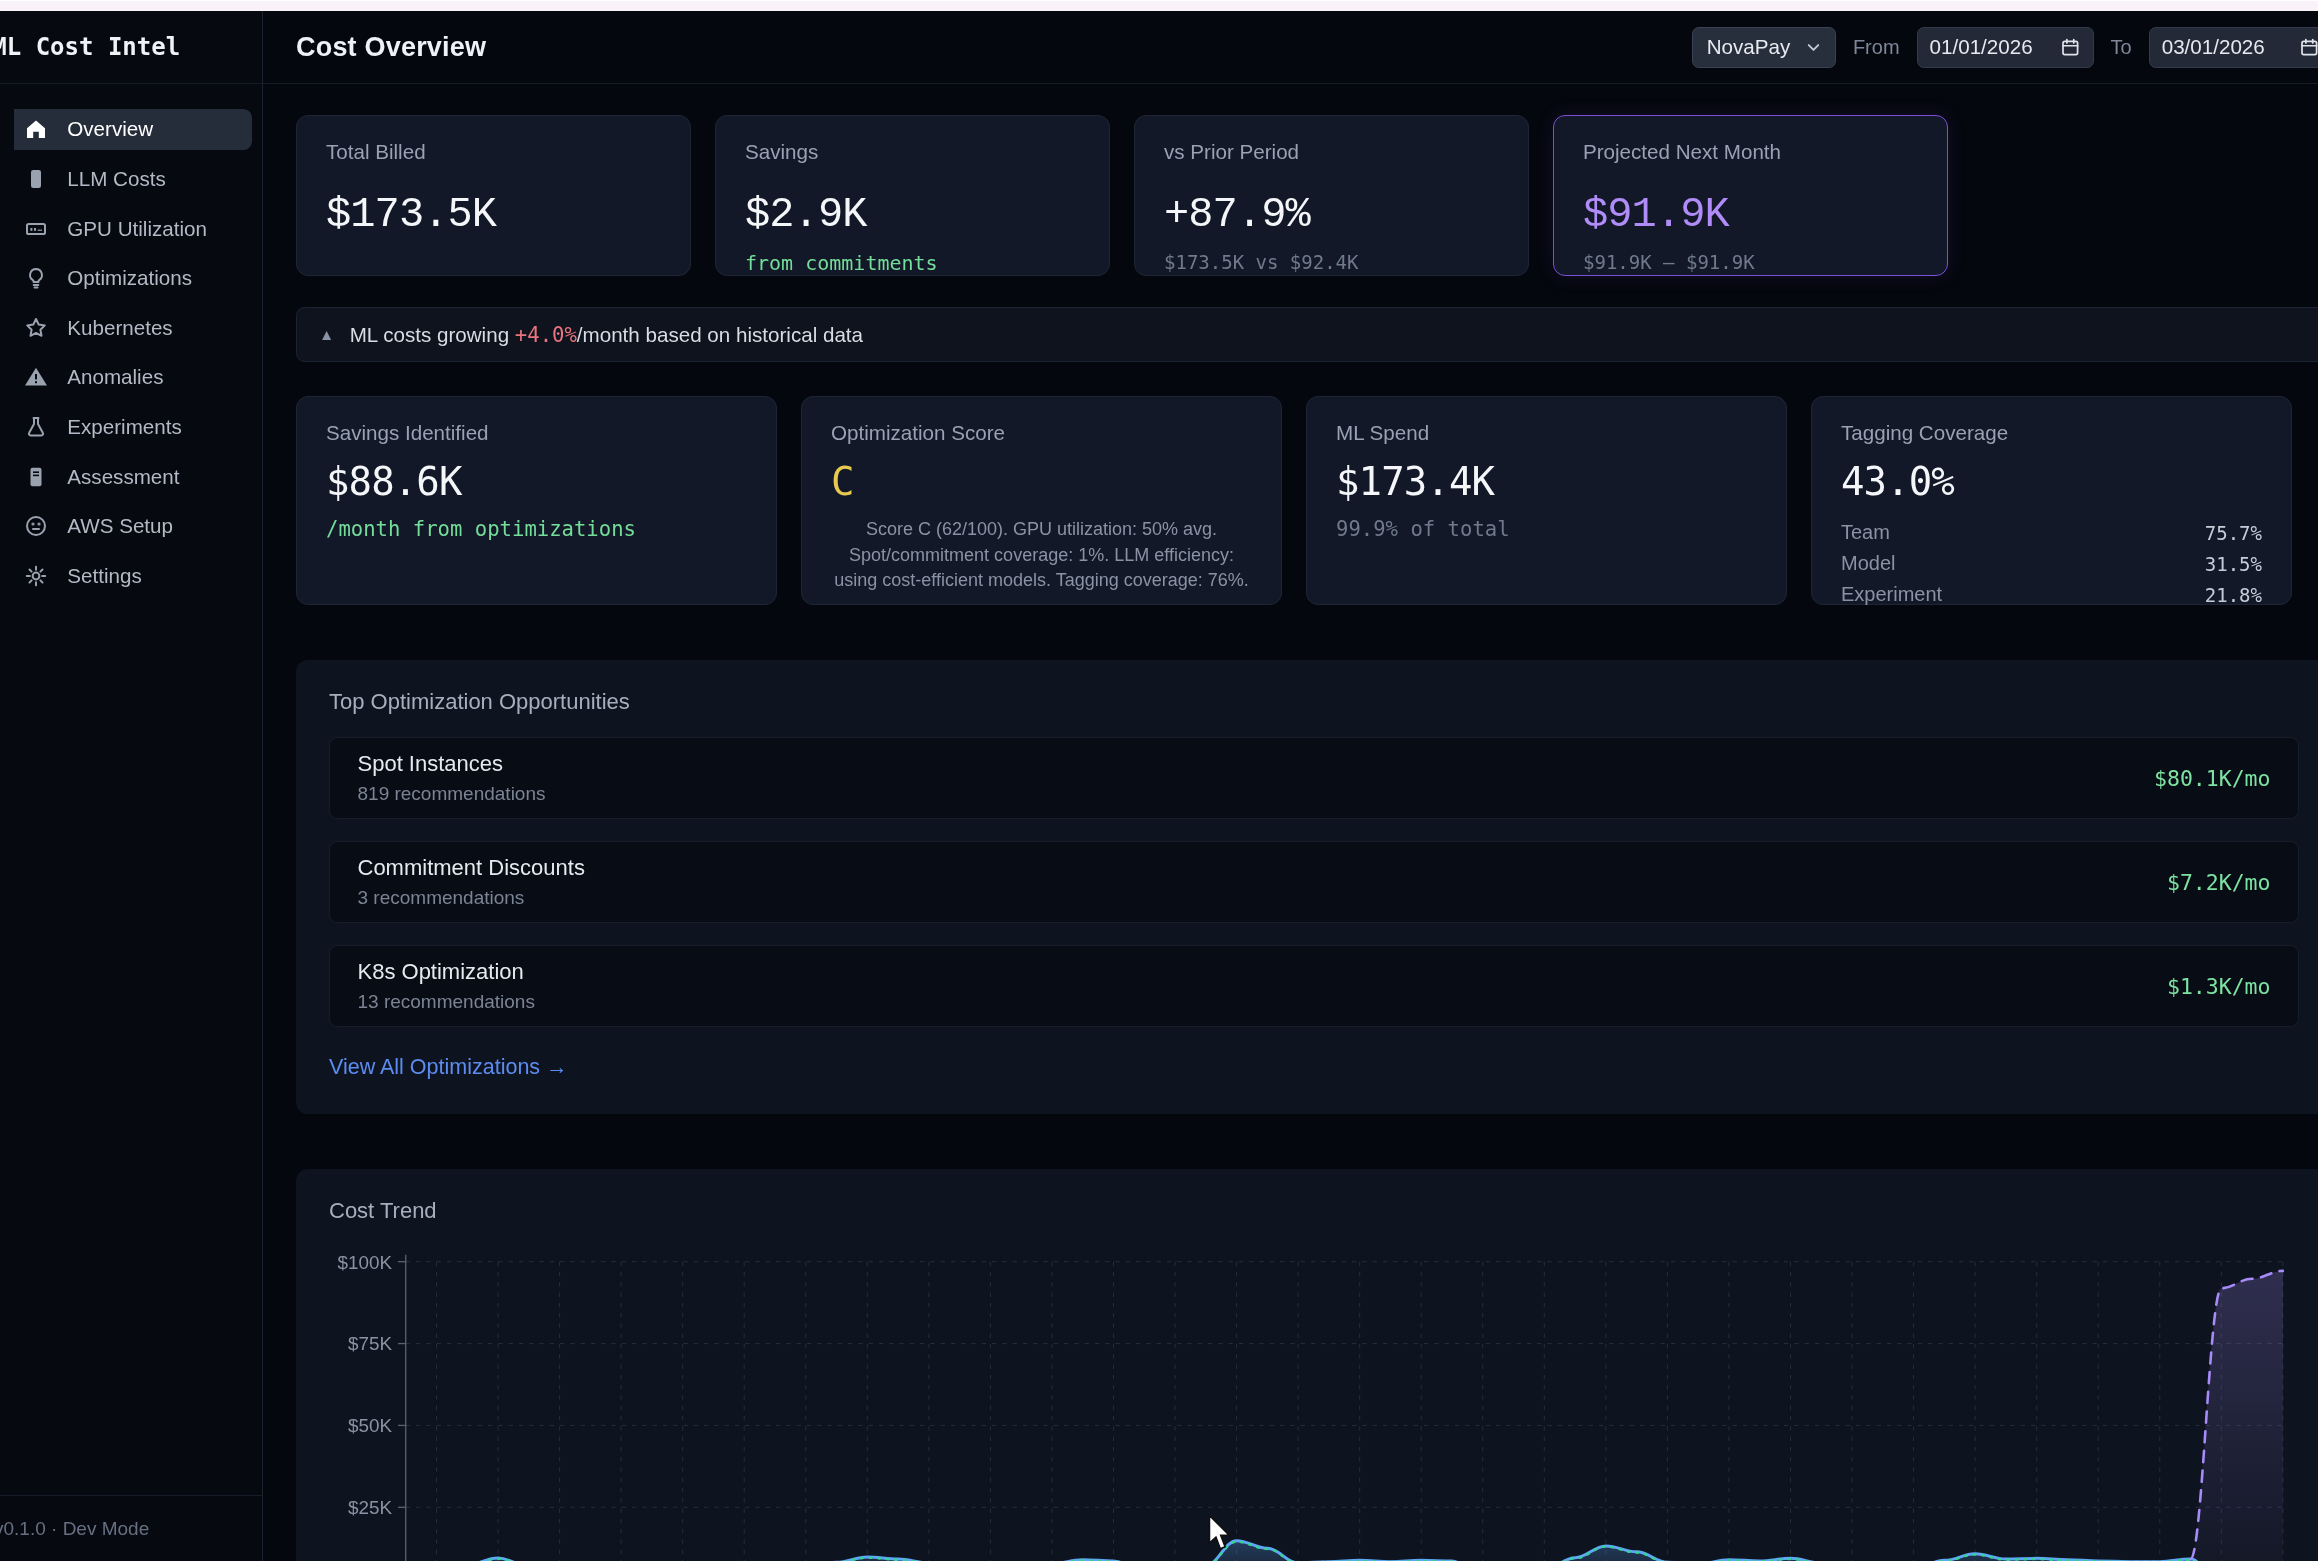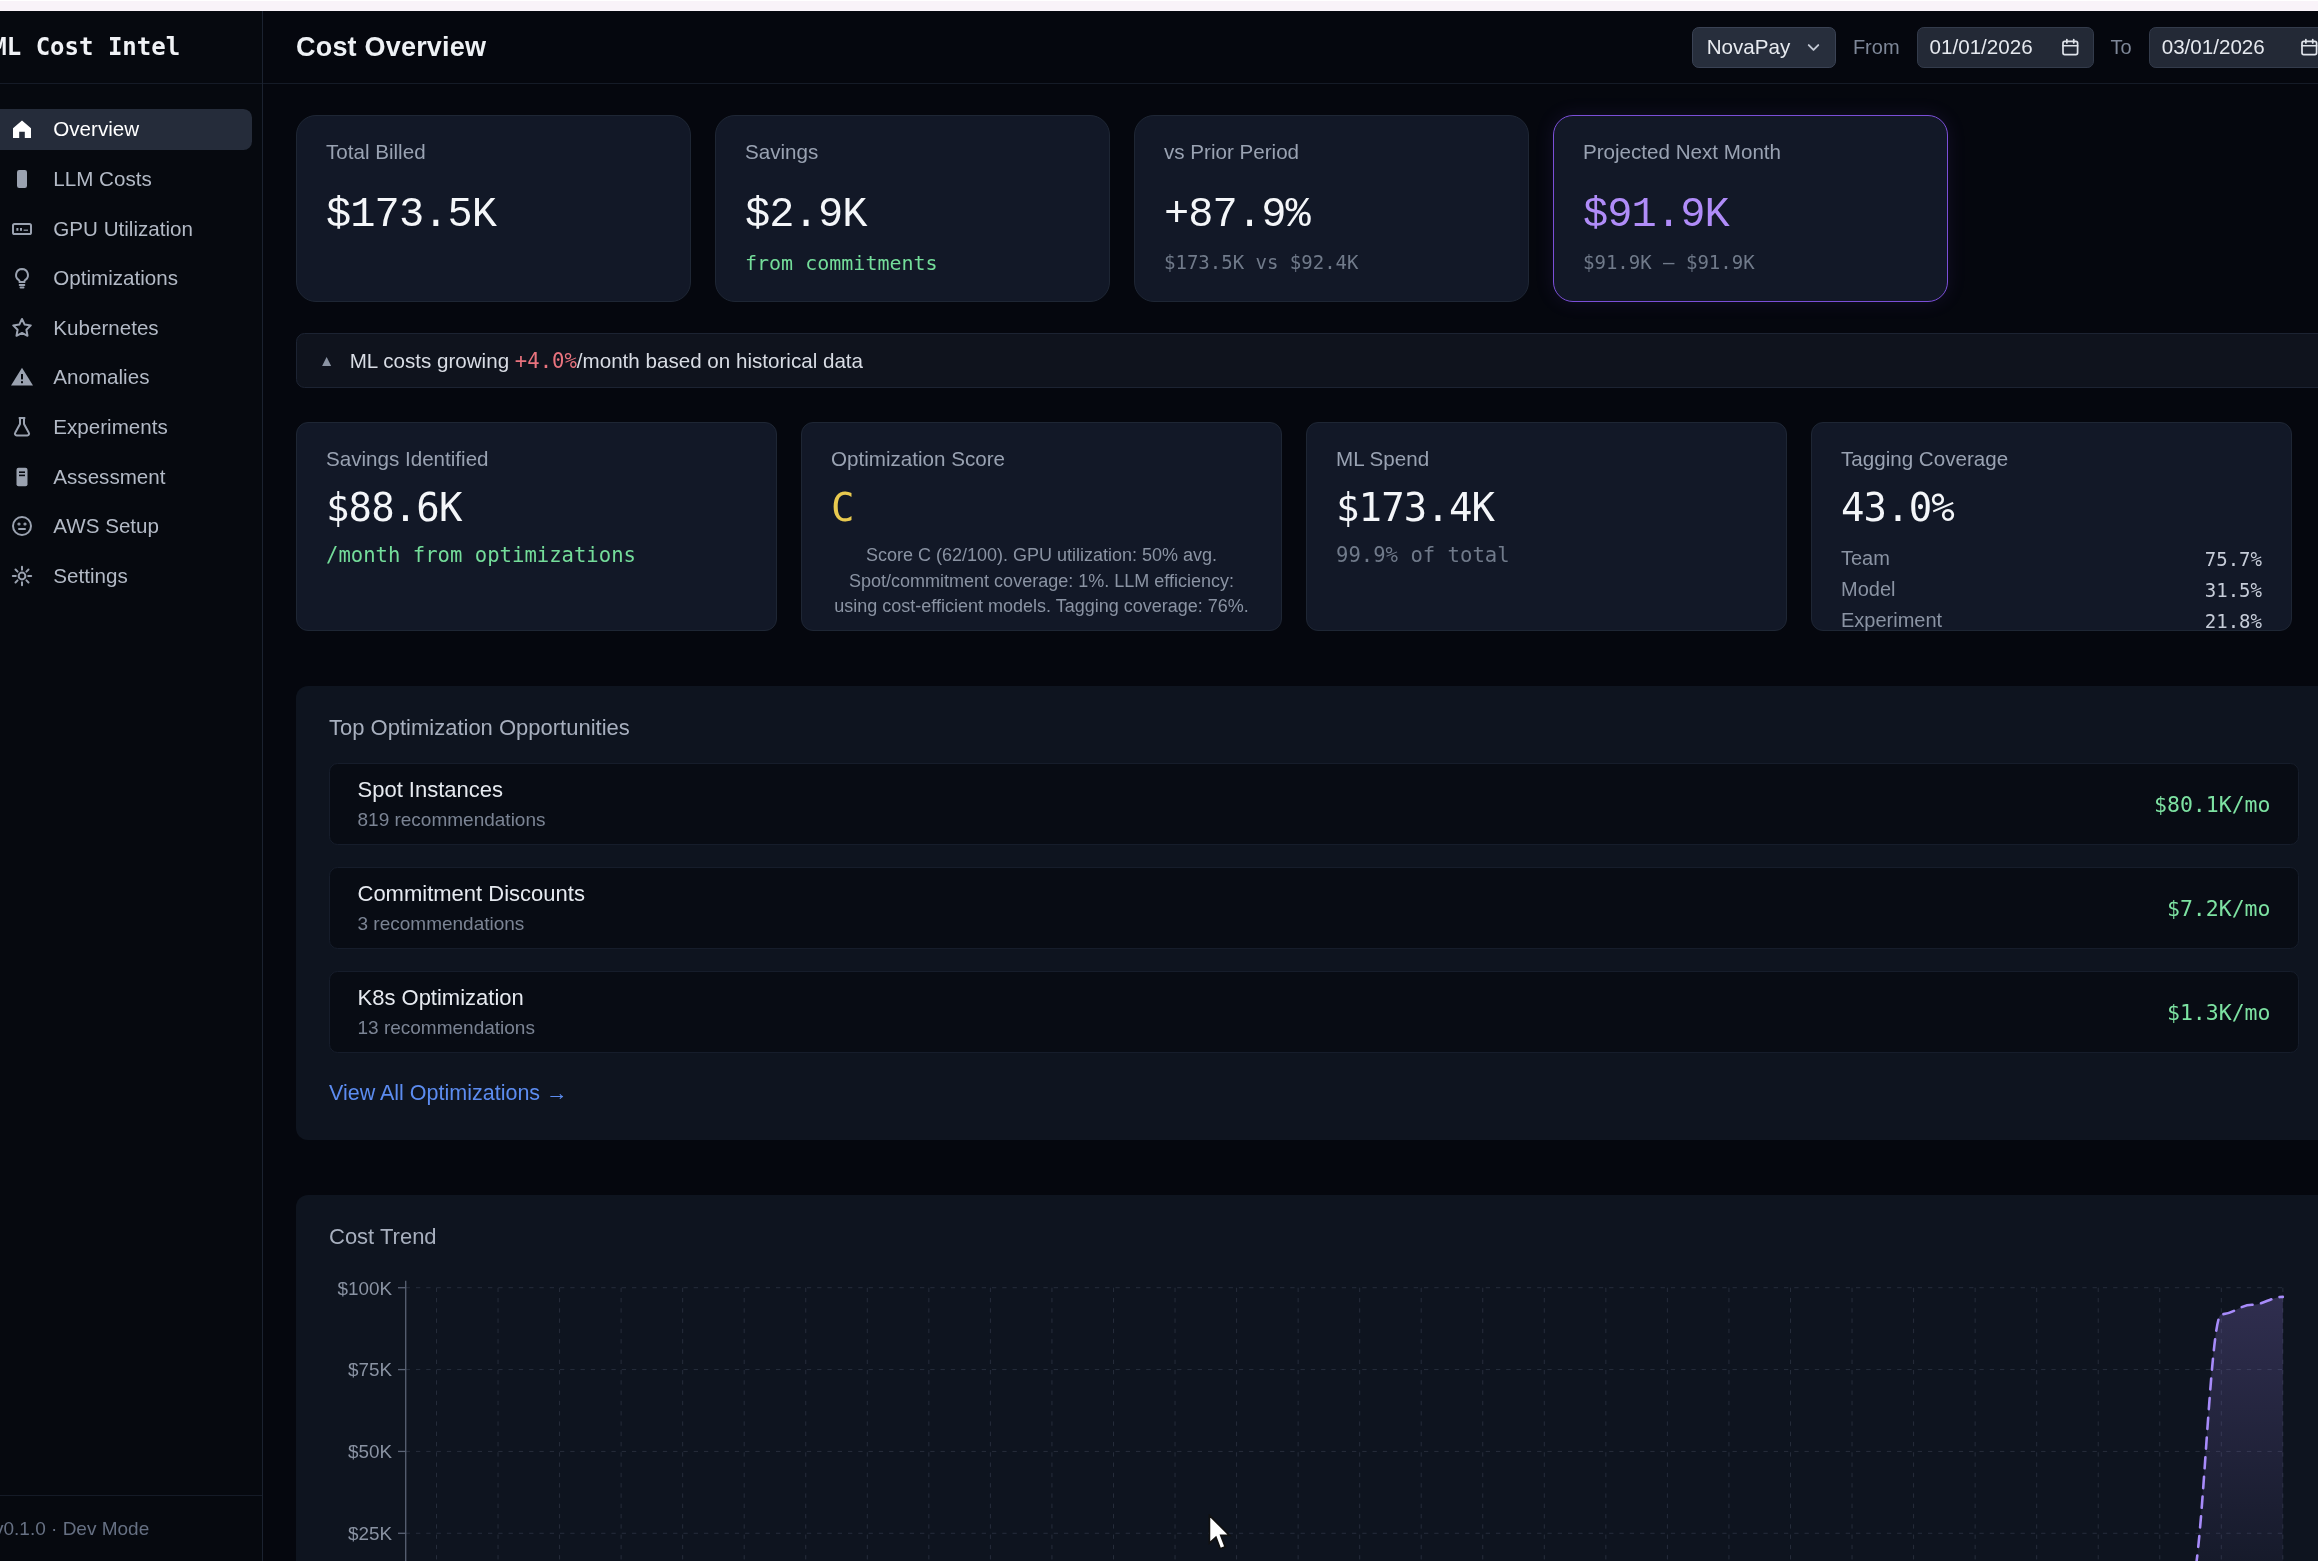--- a/index.html
+++ b/index.html
@@ -10,21 +10,21 @@
   .top-strip { height:11px; background:#f9f3f9; border-top:1.7px solid #ffffff; }
 
   .app { display:flex; height:1551px; }
 
   
   .sidebar { width:263px; flex-shrink:0; background:#06090f; border-right:0.9px solid #1b2230;
     display:flex; flex-direction:column; }
   .brand { height:73px; display:flex; align-items:center; border-bottom:0.9px solid #151b27;
     font-family:"DejaVu Sans Mono",monospace; font-weight:bold; font-size:24px; color:#f0f2f6;
     margin-left:-7.7px; white-space:nowrap; }
-  .nav { padding-top:20.6px; display:flex; flex-direction:column; }
+  .nav { padding-top:20.6px; display:flex; flex-direction:column;margin-left:14px; }
   .nav-item { height:41px; margin:4.3px 10.3px 4.3px 0; display:flex; align-items:center; gap:19px;
     padding-left:10.3px; border-radius:0 8.6px 8.6px 0; color:#b3bac6; font-size:20.6px; cursor:pointer; white-space:nowrap; }
   .nav-item.active { background:#252c3a; color:#ffffff; }
   .nav-item svg { width:24px; height:24px; flex-shrink:0; }
   .side-footer { margin-top:auto; border-top:0.9px solid #151b27; padding:22px 0;
     font-size:19px; color:#667083; margin-left:-6px; white-space:nowrap; }
 
   
   .main { flex:1; min-width:0; display:flex; flex-direction:column; }
   .main-header { height:73px; flex-shrink:0; border-bottom:0.9px solid #151b27;
@@ -38,22 +38,22 @@
   .date-box { height:41px; background:#232936; border:0.9px solid #333b4b; border-radius:6.9px;
     display:flex; align-items:center; padding:0 12px; color:#e6e9ef; font-size:20.6px; gap:12px; cursor:text; }
   .date-box svg { width:20.6px; height:20.6px; margin-left:auto; }
   .date-from { width:177px; }
   .date-to { width:184px; margin-right:-13.7px; }
 
   .content { padding:31px 0 0 33px; width:2077px; }
 
   
   .stats-row { display:flex; gap:24px; }
-  .stat-card { width:395px; height:187px; flex-shrink:0; background:#121827;
-    border:0.9px solid #1e2634; border-radius:20px; padding:24px 29px; }
+  .stat-card { width:395px; height:161px; flex-shrink:0; background:#121827;
+    border:0.9px solid #1e2634; border-radius:12px; padding:24px 29px; }
   .stat-label { font-size:20.6px; color:#99a2b2; }
   .stat-value { font-family:Liberation Mono, monospace; font-size:42px; color:#f4f6f9;
     margin-top:27px; letter-spacing:-0.9px; }
   .stat-sub { font-family:"DejaVu Sans Mono",monospace; font-size:19px; margin-top:12px; }
   .sub-green { color:#74dd9a; font-size:20px; }
   .sub-gray { color:#707a8a; }
   .card-purple { border-color:#7b4fd8; box-shadow:0 0 19px rgba(124,79,216,.12); }
   .card-purple .stat-value { color:#b08cf8; }
 
   

